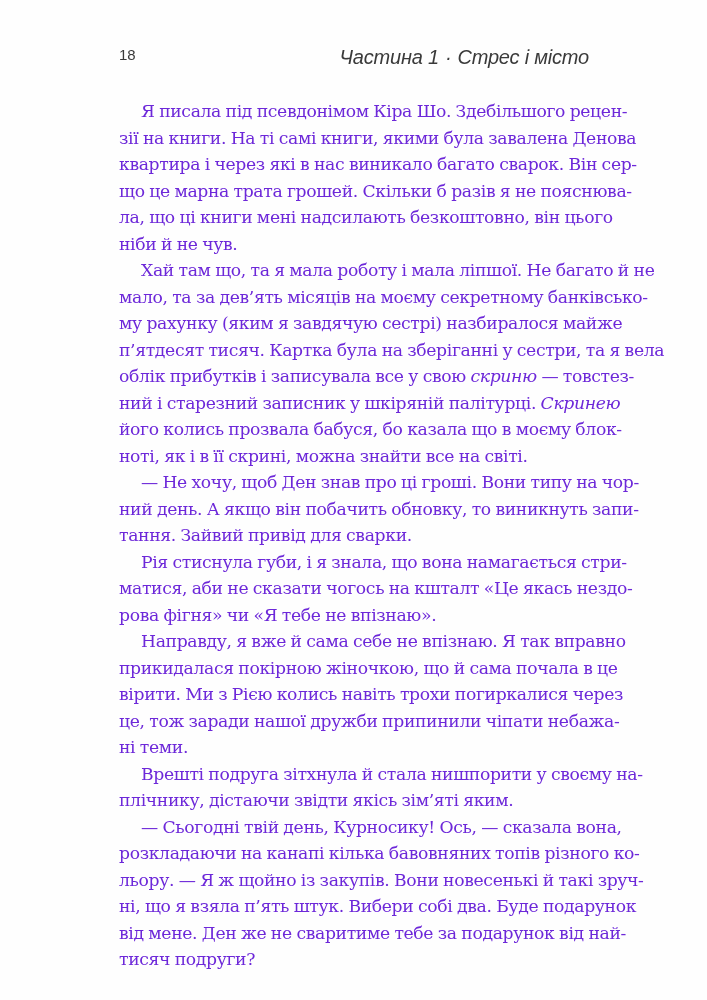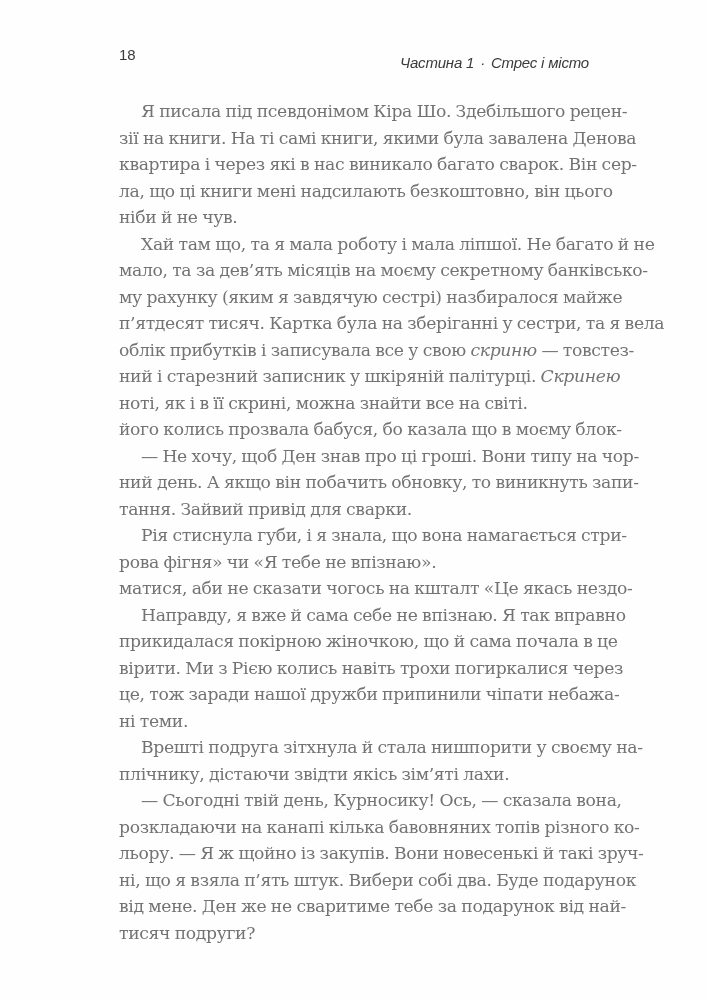--- a/index.html
+++ b/index.html
@@ -1,77 +1,78 @@
 <!DOCTYPE html>
 <html><head>
 <meta charset="utf-8">
 <style>
   html, body { margin: 0; padding: 0; background: #ffffff; }
   body { width: 707px; height: 1000px; position: relative; overflow: hidden; }
   .page { position: absolute; left: 0; top: 0; width: 707px; height: 1000px; background: #fefefe; }
   .header { position: absolute; top: 46px; left: 119px; width: 470px; height: 24px;
     font-family: "Liberation Sans", sans-serif; color: #3a3a3a; }
   .page-number { position: absolute; left: 0; top: 0; font-size: 15px; }
-  .running-head { position: absolute; right: 0; top: 0; font-size: 15px; font-style: italic; letter-spacing: -0.2px; margin-top: 8px; }
+  .running-head { position: absolute; right: 0; top: 0; font-size: 20px; font-style: italic; letter-spacing: -0.2px; }
   .running-head .sep { padding: 0 6px; }
   .body { position: absolute; top: 98px; left: 119px; width: 472px;
-    font-family: "DejaVu Serif", serif; font-size: 17.2px; line-height: 26.5px; color: #737373;
+    font-family: "DejaVu Serif", serif; font-size: 17.2px; line-height: 26.5px; color: #6d28d9;
     letter-spacing: -0.35px; word-spacing: -0.5px; }
   .line { display: block; text-align: justify; text-align-last: justify; white-space: nowrap; }
   .line.last { text-align-last: left; }
   .line.first { text-indent: 22px; }
   em { font-style: italic; }
 </style>
 </head>
 <body>
 
 <div class="page">
   <div class="header">
     <span class="page-number">18</span>
     <span class="running-head"><span>Частина 1</span><span class="sep">·</span><span>Стрес і місто</span></span>
   </div>
 
   <div class="body" id="body-text">
       <div>
         <span class="line first">Я писала під псевдонімом Кіра Шо. Здебільшого рецен-</span>
         <span class="line">зії на книги. На ті самі книги, якими була завалена Денова</span>
         <span class="line">квартира і через які в нас виникало багато сварок. Він сер-</span>
+        <span class="line">що це марна трата грошей. Скільки б разів я не пояснюва-</span>
         <span class="line">ла, що ці книги мені надсилають безкоштовно, він цього</span>
         <span class="line last">ніби й не чув.</span>
       </div>
       <div>
         <span class="line first">Хай там що, та я мала роботу і мала ліпшої. Не багато й не</span>
         <span class="line">мало, та за дев’ять місяців на моєму секретному банківсько-</span>
         <span class="line">му рахунку (яким я завдячую сестрі) назбиралося майже</span>
         <span class="line">п’ятдесят тисяч. Картка була на зберіганні у сестри, та я вела</span>
         <span class="line">облік прибутків і записувала все у свою <em>скриню</em> — товстез-</span>
         <span class="line">ний і старезний записник у шкіряній палітурці. <em>Скринею</em></span>
+        <span class="line">його колись прозвала бабуся, бо казала що в моєму блок-</span>
         <span class="line last">ноті, як і в її скрині, можна знайти все на світі.</span>
-        <span class="line">його колись прозвала бабуся, бо казала що в моєму блок-</span>
       </div>
       <div>
         <span class="line first">— Не хочу, щоб Ден знав про ці гроші. Вони типу на чор-</span>
         <span class="line">ний день. А якщо він побачить обновку, то виникнуть запи-</span>
         <span class="line last">тання. Зайвий привід для сварки.</span>
       </div>
       <div>
         <span class="line first">Рія стиснула губи, і я знала, що вона намагається стри-</span>
+        <span class="line">матися, аби не сказати чогось на кшталт «Це якась нездо-</span>
         <span class="line last">рова фігня» чи «Я тебе не впізнаю».</span>
-        <span class="line">матися, аби не сказати чогось на кшталт «Це якась нездо-</span>
       </div>
       <div>
         <span class="line first">Направду, я вже й сама себе не впізнаю. Я так вправно</span>
         <span class="line">прикидалася покірною жіночкою, що й сама почала в це</span>
         <span class="line">вірити. Ми з Рією колись навіть трохи погиркалися через</span>
         <span class="line">це, тож заради нашої дружби припинили чіпати небажа-</span>
         <span class="line last">ні теми.</span>
       </div>
       <div>
         <span class="line first">Врешті подруга зітхнула й стала нишпорити у своєму на-</span>
-        <span class="line last">плічнику, дістаючи звідти якісь зім’яті лахи.</span>
+        <span class="line last">плічнику, дістаючи звідти якісь зім’яті яким.</span>
       </div>
       <div>
         <span class="line first">— Сьогодні твій день, Курносику! Ось, — сказала вона,</span>
         <span class="line">розкладаючи на канапі кілька бавовняних топів різного ко-</span>
         <span class="line">льору. — Я ж щойно із закупів. Вони новесенькі й такі зруч-</span>
         <span class="line">ні, що я взяла п’ять штук. Вибери собі два. Буде подарунок</span>
         <span class="line">від мене. Ден же не сваритиме тебе за подарунок від най-</span>
         <span class="line last">тисяч подруги?</span>
       </div>
     </div>

